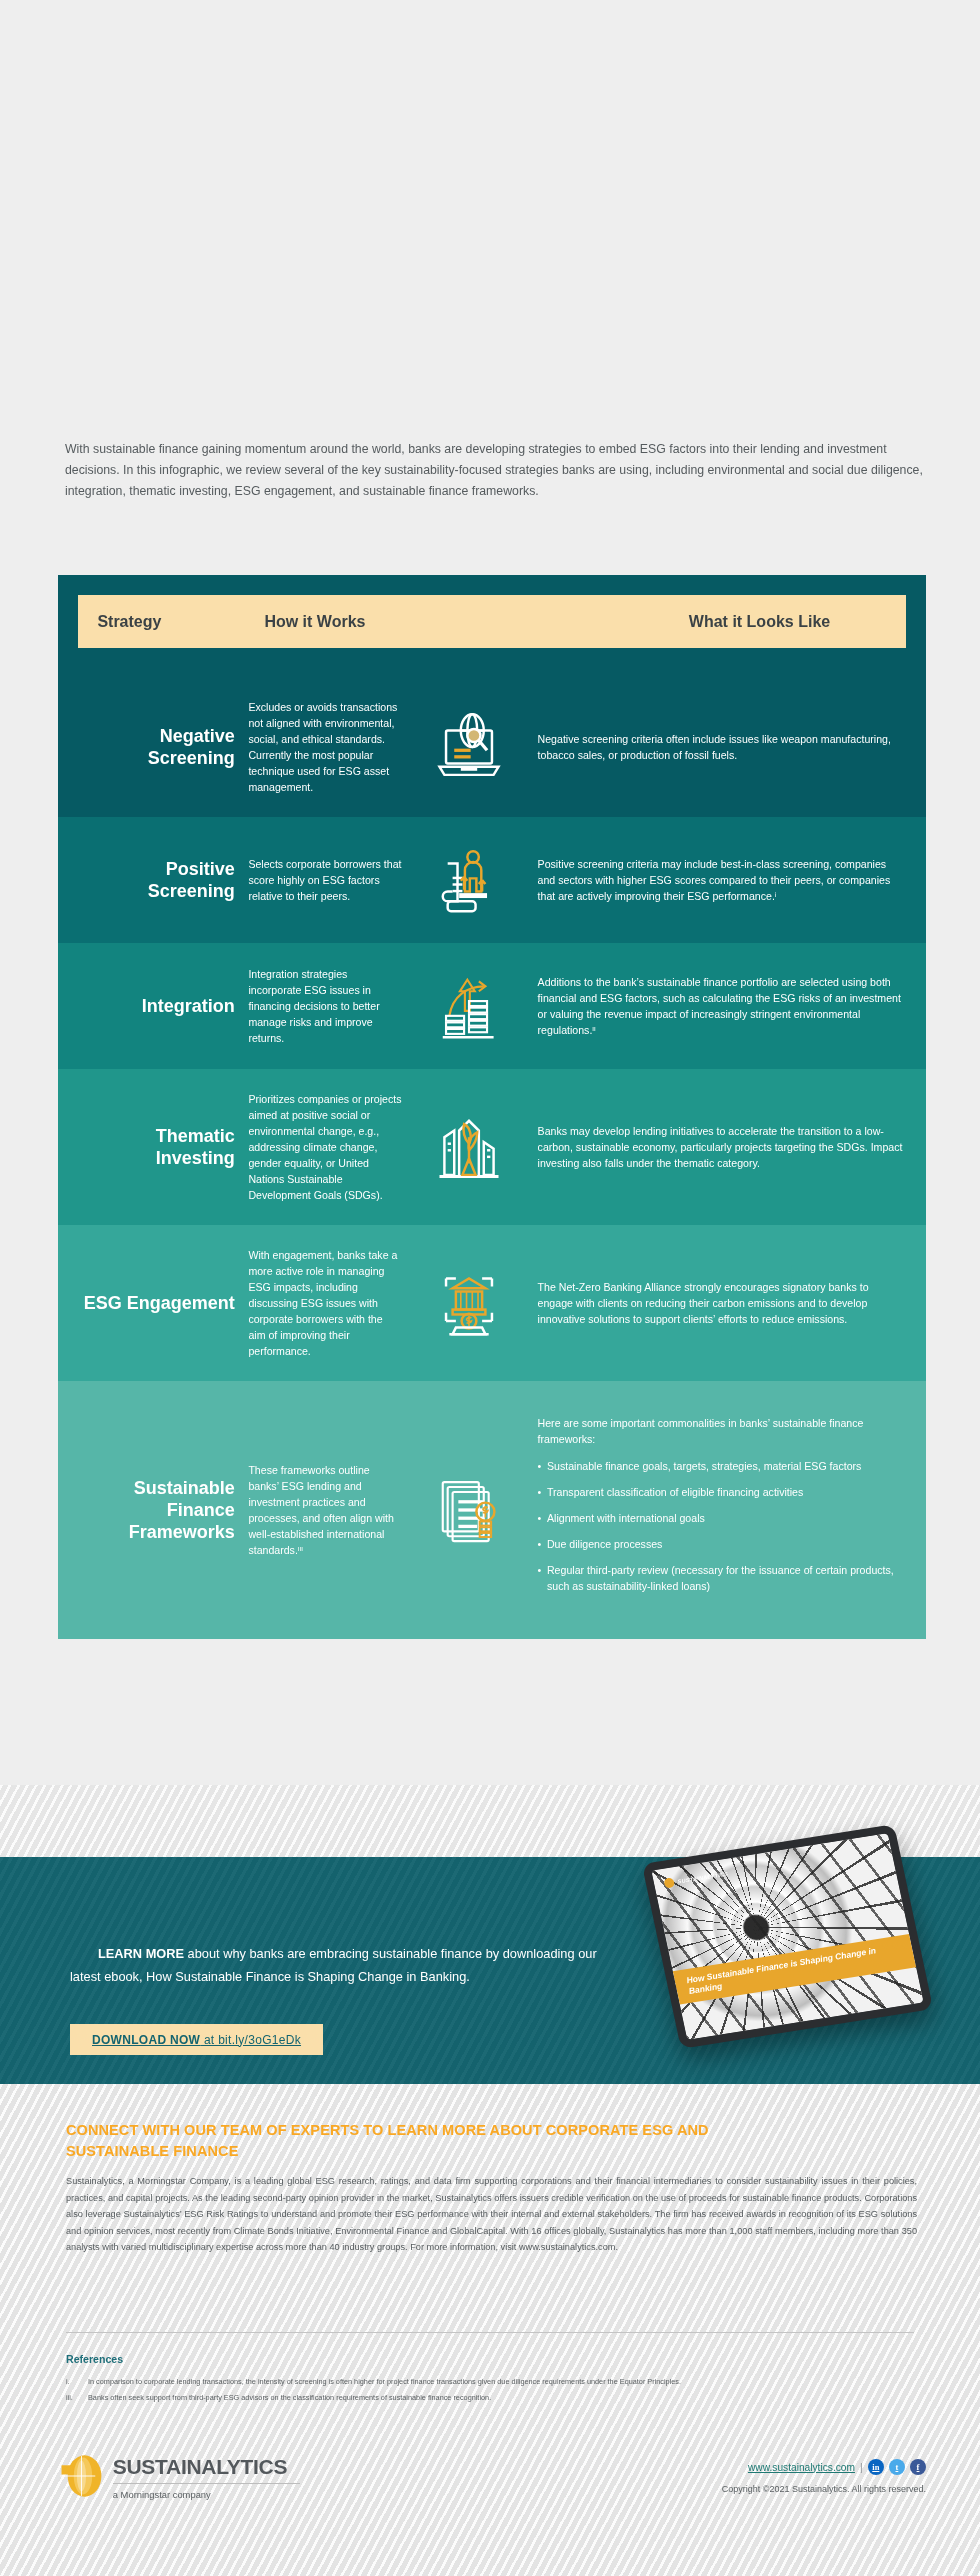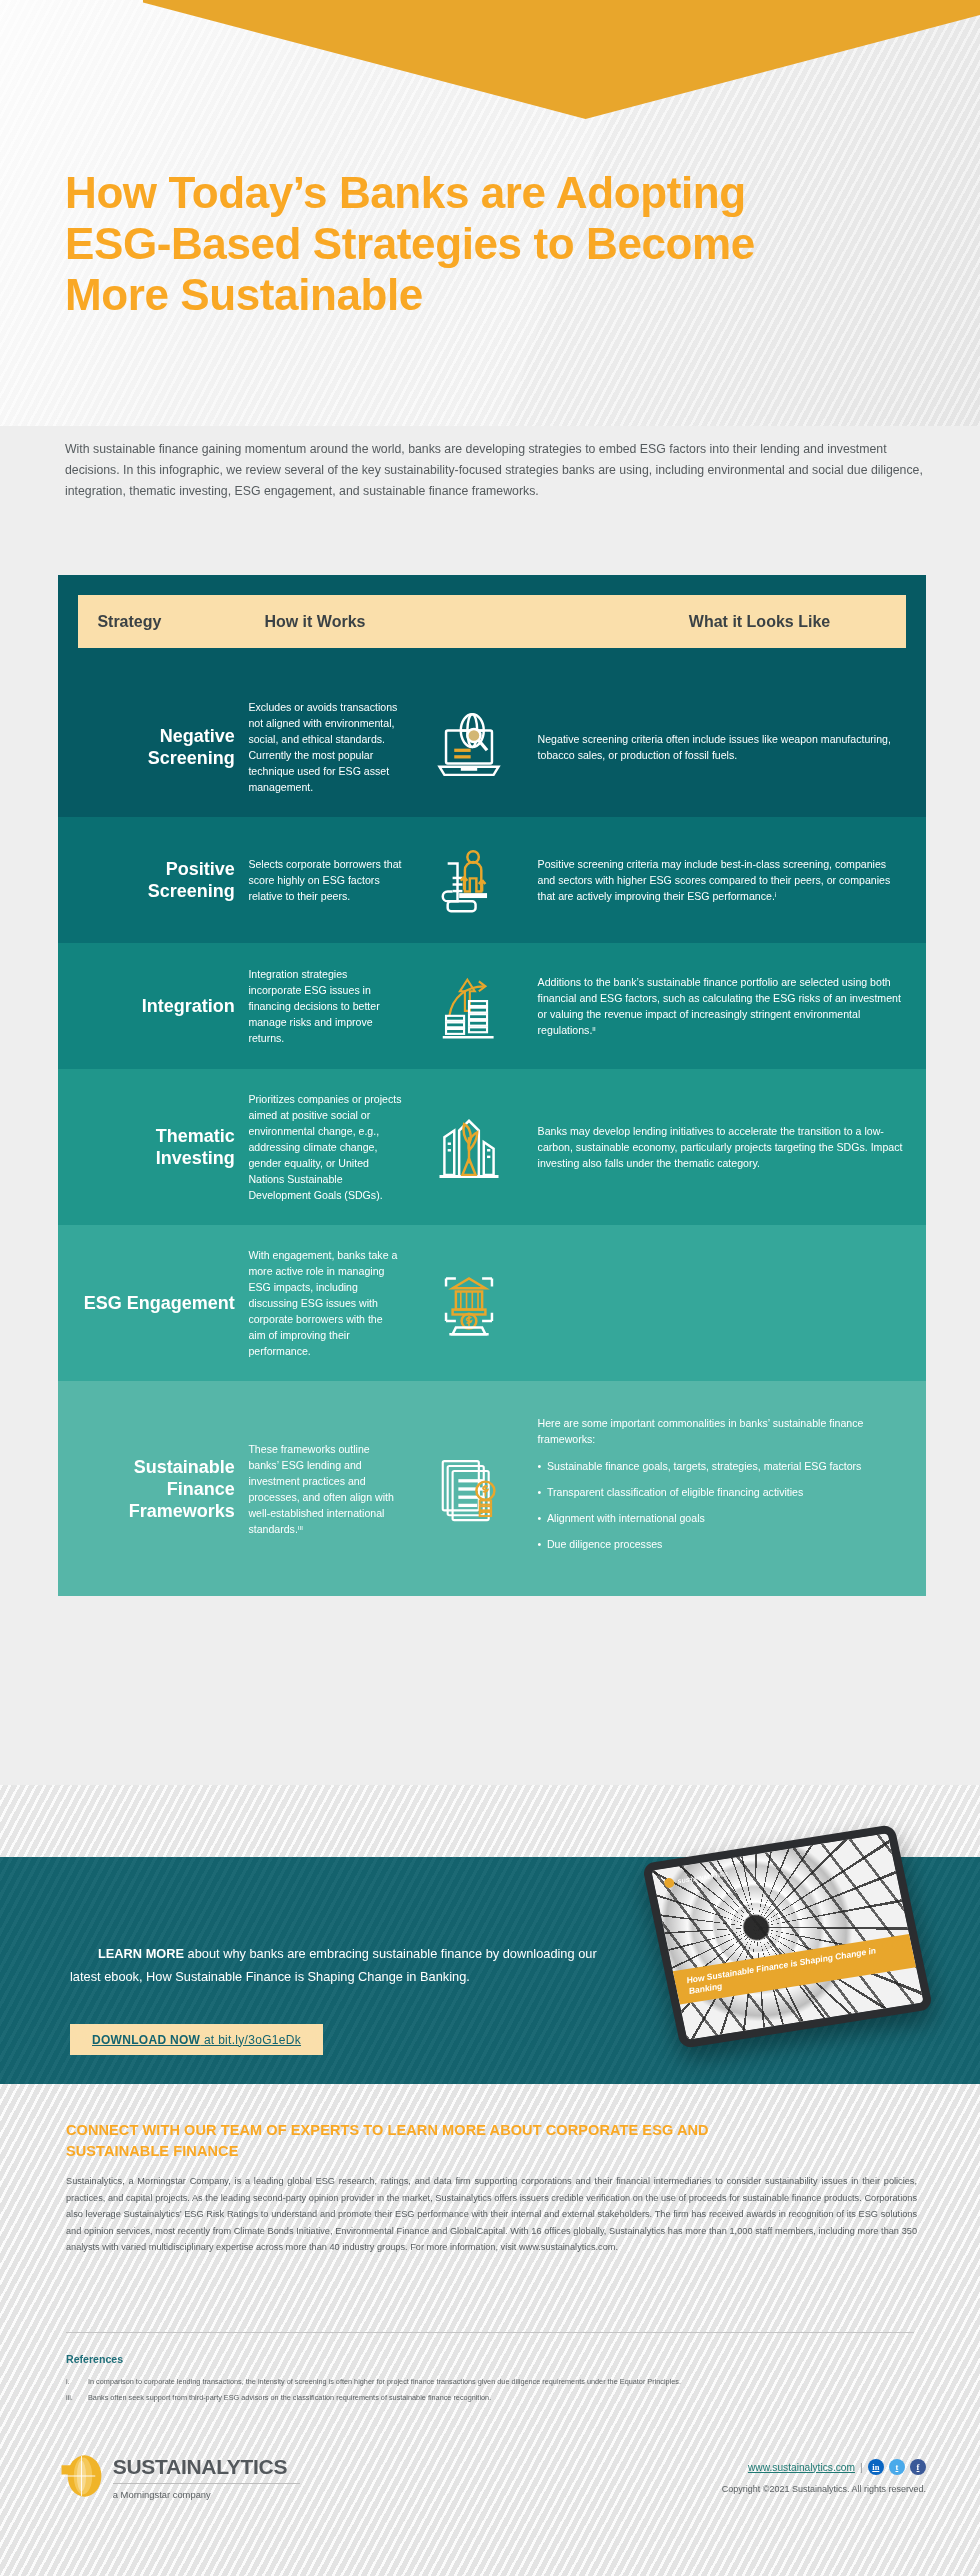--- a/index.html
+++ b/index.html
@@ -304,28 +304,20 @@
   .s-in { background: #0a66c2; }
   .s-tw { background: #4aaaea; }
   .s-fb { background: #3b5998; }
   .copyright { color: #5b6063; font-size: 9px; margin-top: 8.5px; }
 </style>
 </head>
 <body>
 
 <div class="page">
 
-  <div class="hero">
-    <div class="hero-texture"></div>
-    <div class="hero-diag"></div>
-    <div class="chevron-wrap">
-      <div class="chevron"></div>
-    </div>
-    <h1 class="title">How Today’s Banks are Adopting ESG-Based Strategies to Become More Sustainable</h1>
-  </div>
 
   <p class="intro">With sustainable finance gaining momentum around the world, banks are developing strategies to embed ESG factors into their lending and investment decisions. In this infographic, we review several of the key sustainability-focused strategies banks are using, including environmental and social due diligence, integration, thematic investing, ESG engagement, and sustainable finance frameworks.</p>
 
   <div class="panel">
 
     <div class="row head-row">
       <div class="head-band">
         <div class="h-strategy">Strategy</div>
         <div class="h-how">How it Works</div>
         <div class="h-what">What it Looks Like</div>
@@ -430,20 +422,21 @@
           <line x1="47" y1="36" x2="47" y2="58" stroke="#e8a62c" stroke-width="2"></line>
           <line x1="54" y1="36" x2="54" y2="58" stroke="#e8a62c" stroke-width="2"></line>
           <line x1="61" y1="36" x2="61" y2="58" stroke="#e8a62c" stroke-width="2"></line>
           <rect x="30" y="58" width="40" height="6" stroke="#e8a62c"></rect>
           <circle cx="50" cy="72" r="9" stroke="#e8a62c"></circle>
           <path d="M50 66 v12 M53 68 a4 3 0 0 0 -6 2 a4 3 0 0 0 6 2 a4 3 0 0 1 -6 2" stroke="#e8a62c" stroke-width="2"></path>
           <path d="M34 80 h32 l4 8 H30 Z"></path>
           <line x1="26" y1="88" x2="74" y2="88" stroke-width="3"></line>
         </svg>
       </div>
+      <div class="col-what">The Net-Zero Banking Alliance strongly encourages signatory banks to engage with clients on reducing their carbon emissions and to develop innovative solutions to support clients’ efforts to reduce emissions.</div>
     </div>
 
     <div class="row" style="background:#56b6a8; padding-top:34px; padding-bottom:34px;">
       <div class="col-strategy">Sustainable Finance Frameworks</div>
       <div class="col-how">These frameworks outline banks’ ESG lending and investment practices and processes, and often align with well-established international standards.ᶦᶦᶦ</div>
       <div class="col-icon">
         <svg class="icon-svg" viewBox="0 0 100 100" fill="none" stroke="#ffffff" stroke-width="2.6">
           <rect x="18" y="16" width="44" height="60" rx="2"></rect>
           <rect x="24" y="22" width="44" height="60" rx="2"></rect>
           <rect x="30" y="28" width="44" height="60" rx="2"></rect>
@@ -458,20 +451,21 @@
           <rect x="63" y="78" width="14" height="5" stroke="#e8a62c" stroke-width="2.4"></rect>
         </svg>
       </div>
       <div class="col-what">
         <div>Here are some important commonalities in banks’ sustainable finance frameworks:</div>
         <ul>
           <li>Sustainable finance goals, targets, strategies, material ESG factors</li>
           <li>Transparent classification of eligible financing activities</li>
           <li>Alignment with international goals</li>
           <li>Due diligence processes</li>
+          <li>Regular third-party review (necessary for the issuance of certain products, such as sustainability-linked loans)</li>
         </ul>
       </div>
     </div>
   </div>
 
   <div class="midband-top"></div>
   <div class="teal-band">
       <div class="tex"></div>
     </div>
 

